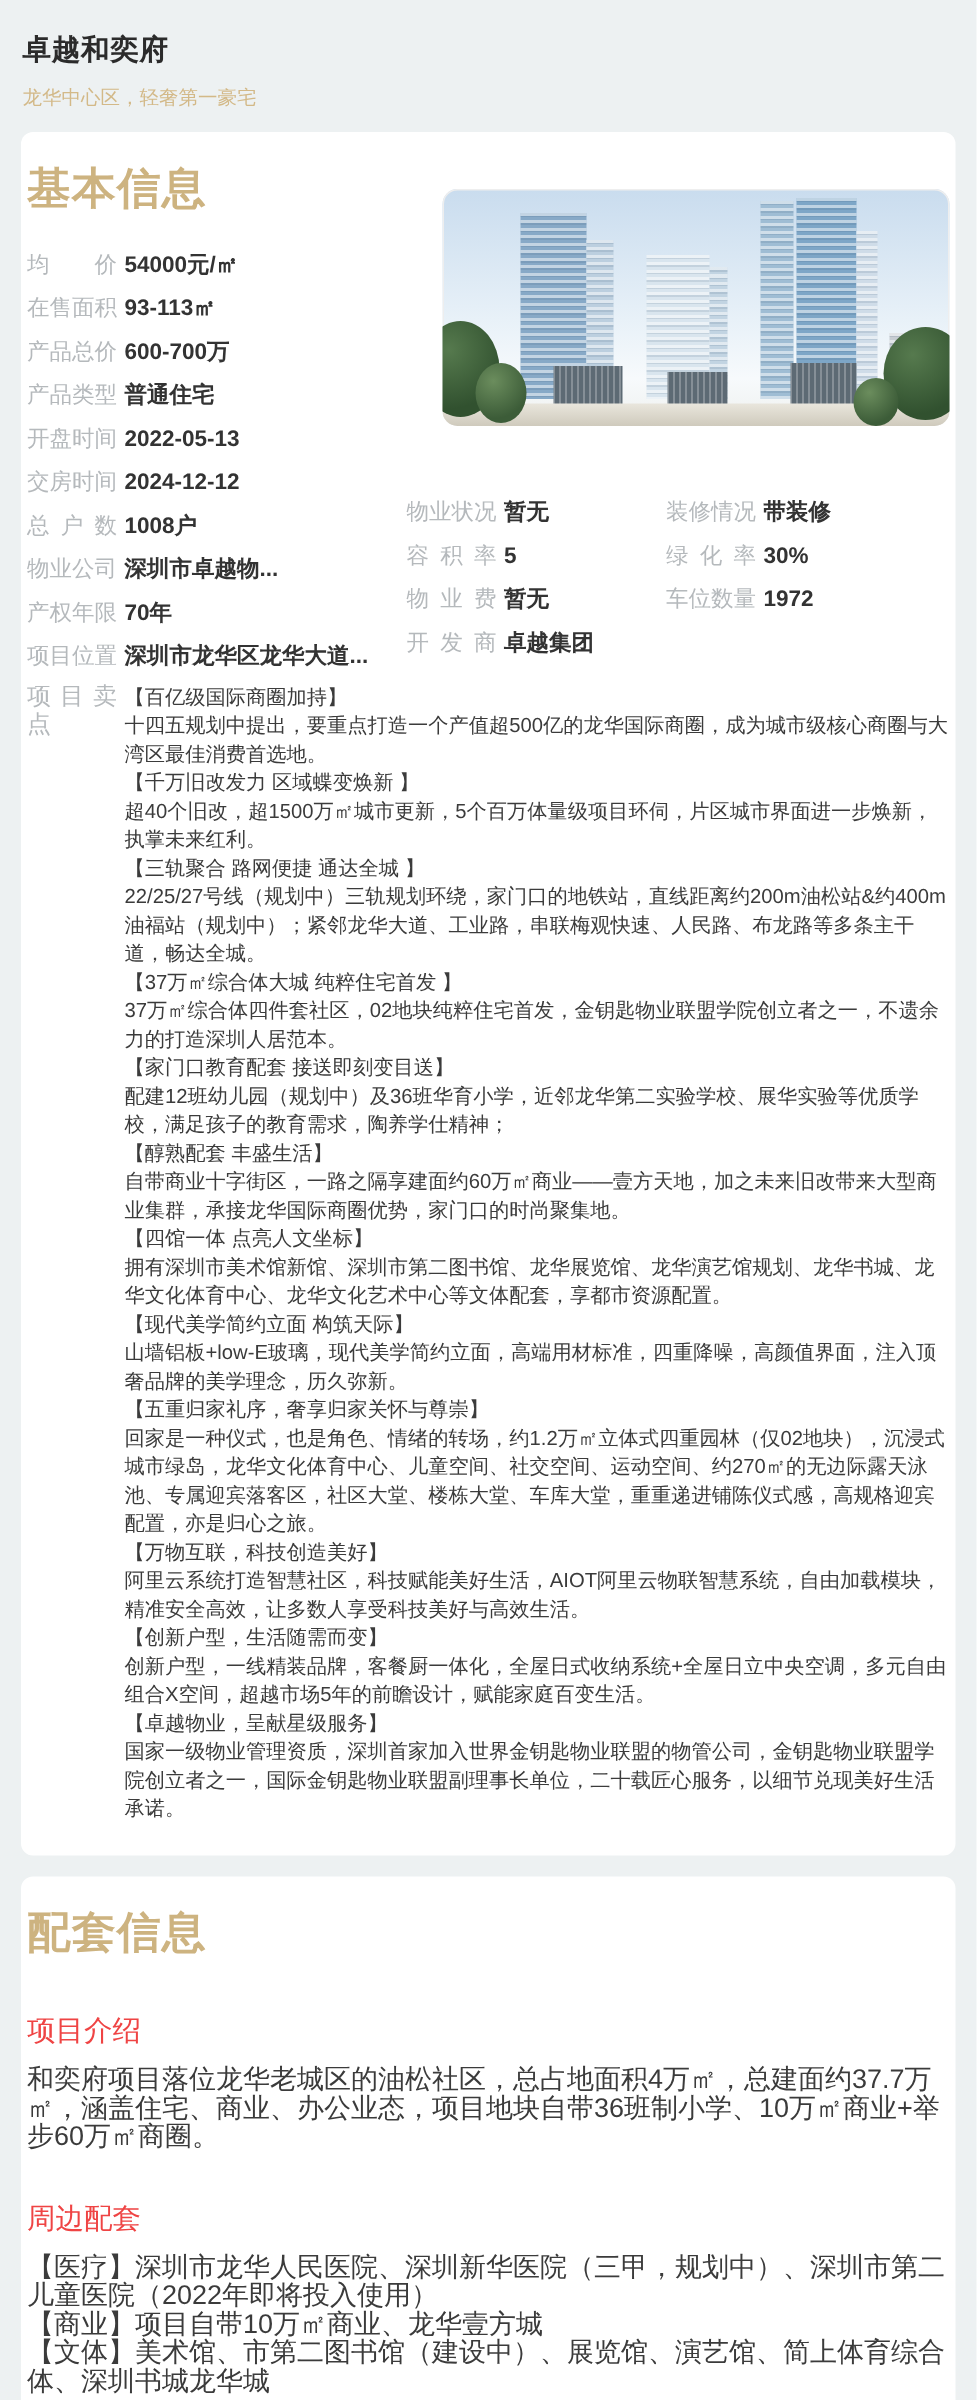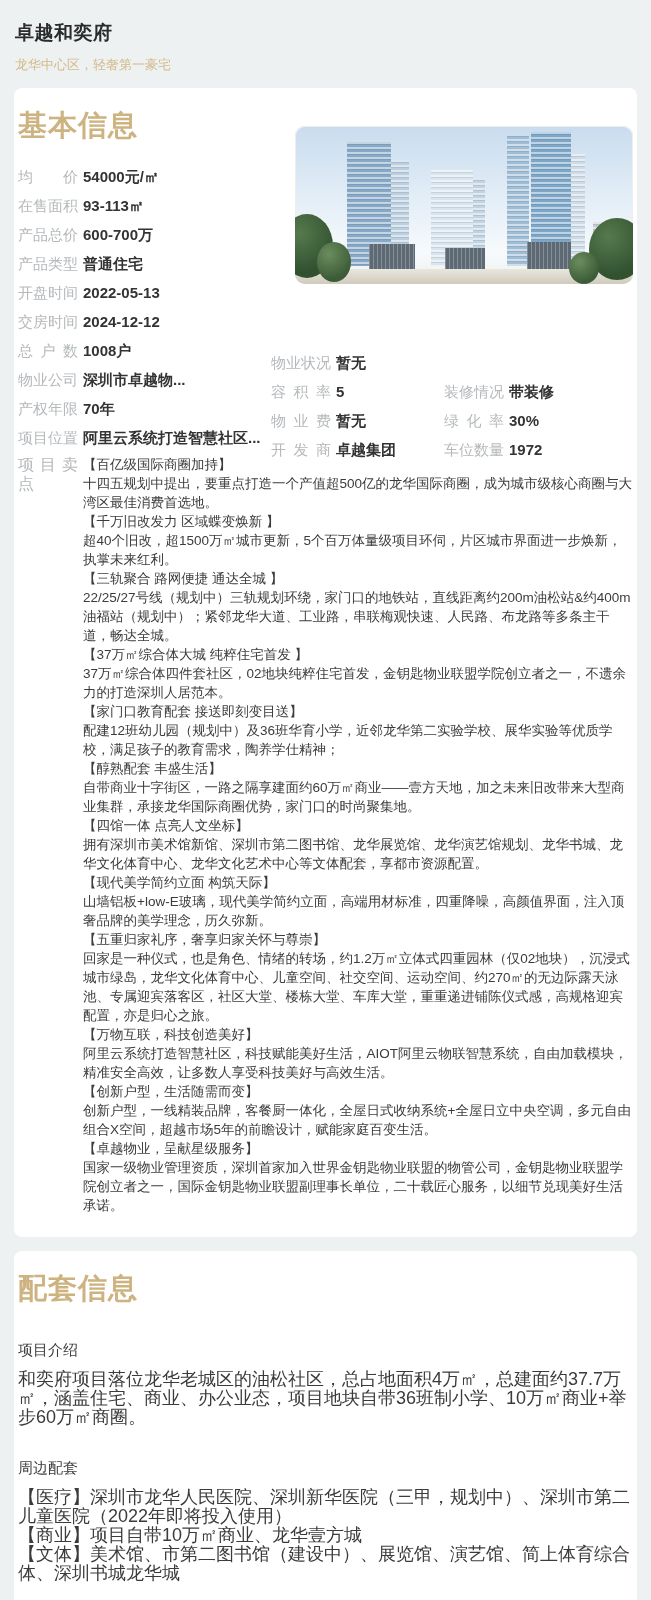--- a/index.html
+++ b/index.html
@@ -31,21 +31,21 @@
   
   .basic-wrap{position:relative; min-height:292px;}
   .row{display:flex; line-height:29px; font-size:15px; white-space:nowrap;}
   .lbl{
     display:inline-block; width:60px; flex:0 0 60px;
     text-align:justify; text-align-last:justify;
     color:#B5B9BC; margin-right:5px;
   }
   .val{color:#333; font-weight:600;}
   .left-rows{width:255px;}
-  .right-cols{position:absolute; left:253px; top:186px; display:flex;align-items:flex-end;}
+  .right-cols{position:absolute; left:253px; top:165px; display:flex;}
   .right-cols .col1{width:173px;}
 
   
   .building{
     position:absolute; top:-36px; right:0; width:338px; height:158px;
     border-radius:10px; overflow:hidden;
     background:linear-gradient(180deg,#c9dcee 0%,#e8f1f8 55%,#f7fafc 80%,#eef0ee 100%);
     box-shadow:0 0 0 1px #eee inset;
   }
   .tw{position:absolute; background-image:repeating-linear-gradient(180deg,rgba(255,255,255,.5) 0 2px,rgba(40,70,100,.12) 2px 3px,rgba(255,255,255,0) 3px 5px);}
@@ -68,21 +68,21 @@
   .tr3{right:-12px;bottom:4px;  width:56px; height:62px;}
   .tr4{right:34px; bottom:0px;  width:30px; height:32px; background:radial-gradient(circle at 35% 30%,#6b8d5d,#3c5c38 70%);}
 
   
   .selling{display:flex; margin-top:1px;}
   .selling .lbl{line-height:19px; padding-top:0;}
   .sp-list{flex:1; font-size:13.5px; line-height:19px; color:#3b3b3b;}
   .sp-h,.sp-b{margin:0;}
 
   
-  .sub-lbl{font-size:15px; color:#404040; margin:32px 0 10px;}
+  .sub-lbl{font-size:19px; color:#ef4444; margin:32px 0 10px;}
   .sub-text,.sub-line{font-size:18px; line-height:19px; color:#3b3b3b; margin:0;}
 </style>
 </head>
 <body>
 
 <div class="page">
 
   <div class="hdr">
     <h1>卓越和奕府</h1>
     <p class="sub">龙华中心区，轻奢第一豪宅</p>
@@ -135,21 +135,21 @@
             <span class="val">深圳市卓越物...</span>
           </div>
 
           <div class="row">
             <span class="lbl">产权年限</span>
             <span class="val">70年</span>
           </div>
 
           <div class="row">
             <span class="lbl">项目位置</span>
-            <span class="val">阿里云系统打造智慧社区...</span>
+            <span class="val">深圳市龙华区龙华大道...</span>
           </div>
         </div>
 
       <div class="building">
         <div class="tw t1"></div>
         <div class="tw t1b"></div>
         <div class="tw t2"></div>
         <div class="tw t2b"></div>
         <div class="tw t3"></div>
         <div class="tw t4"></div>

